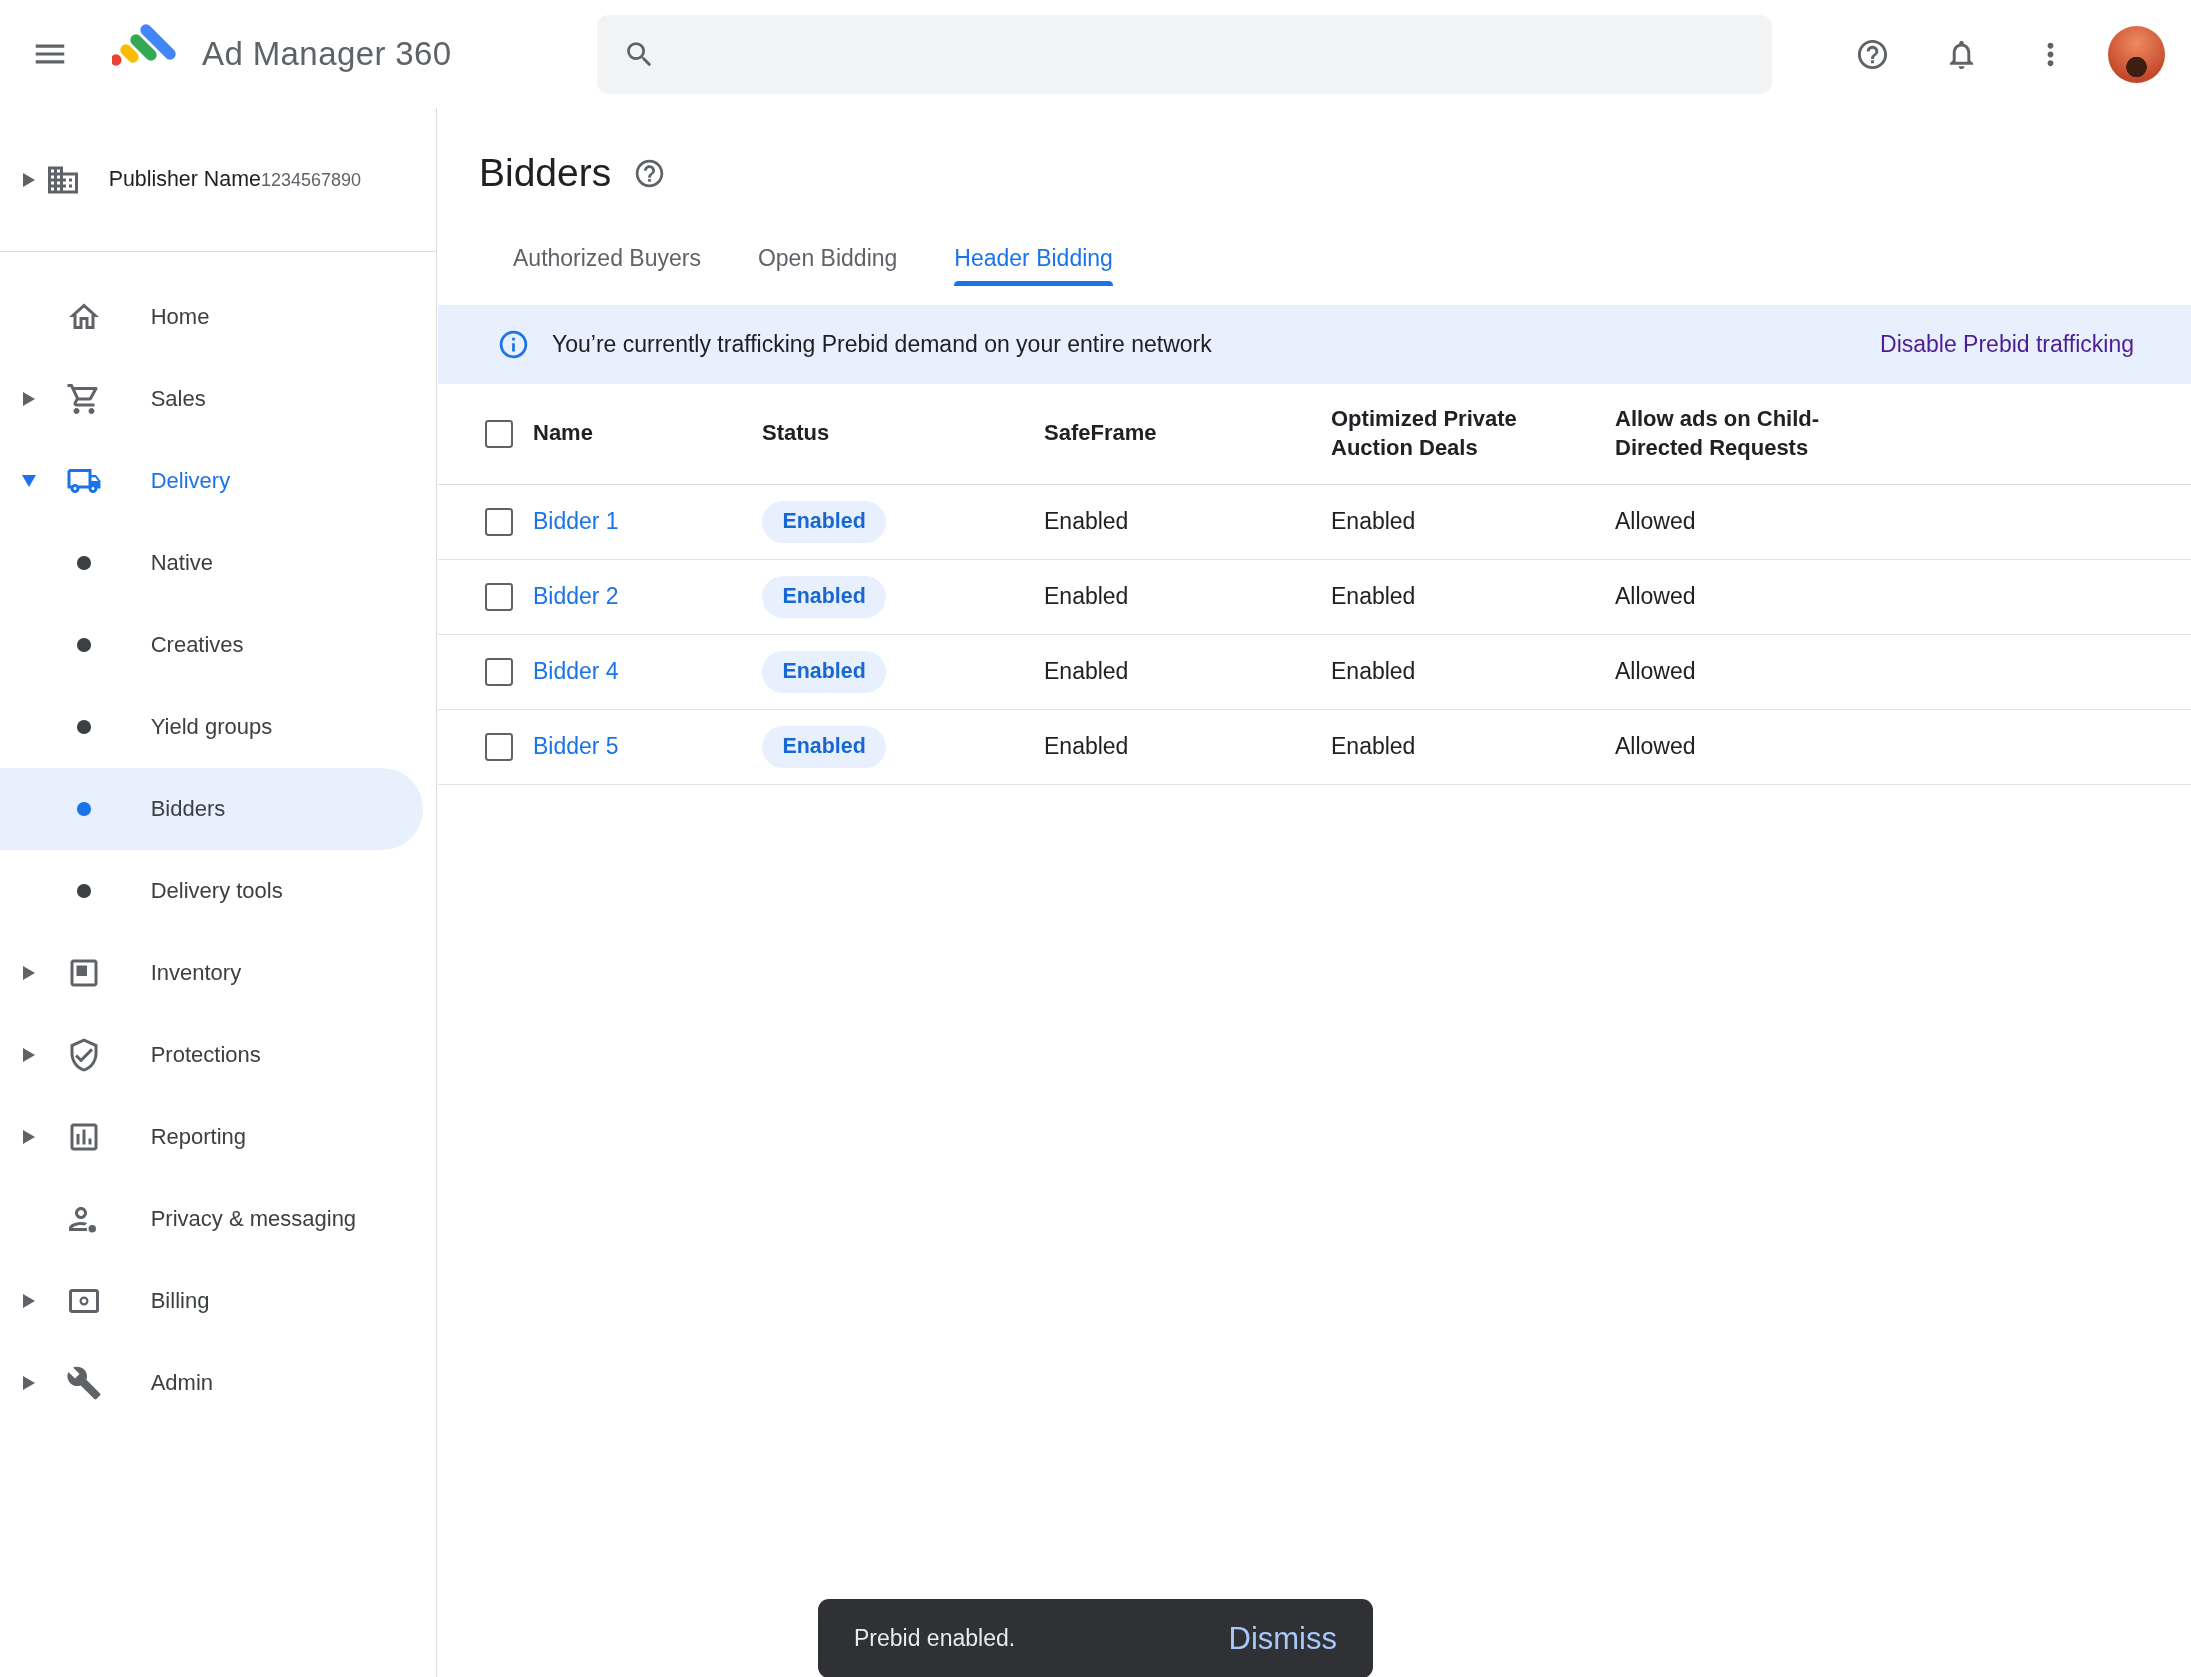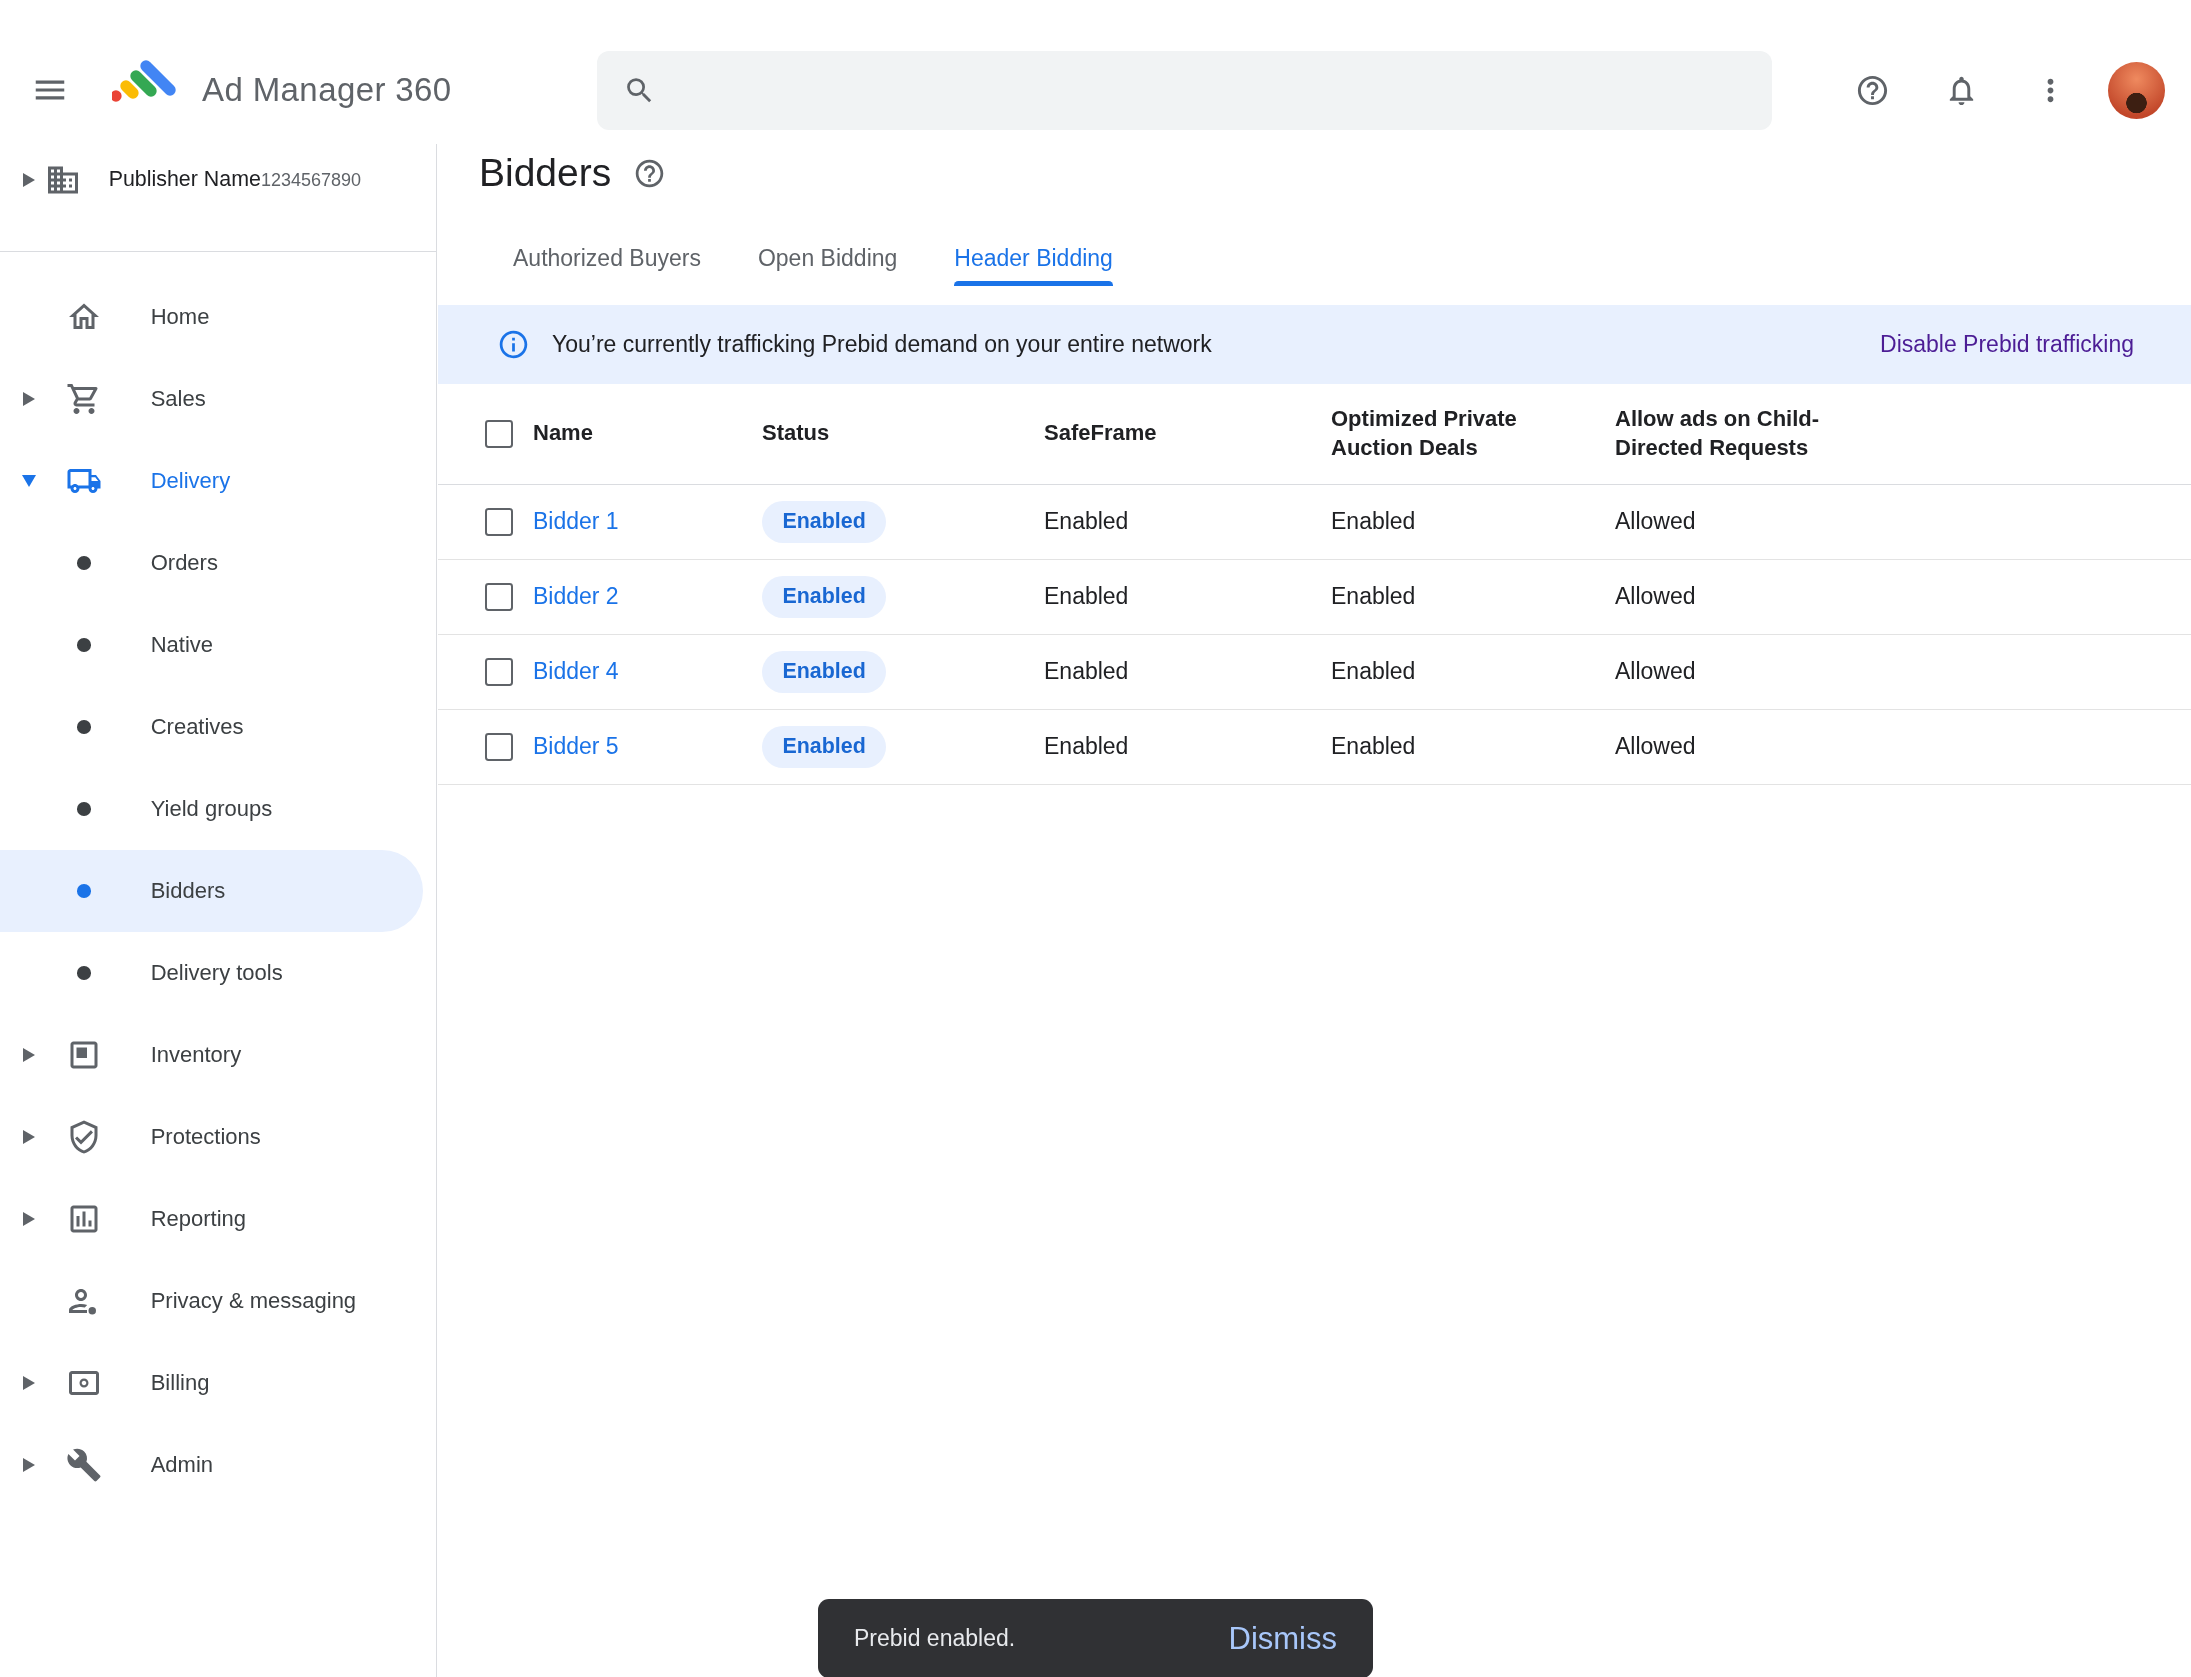--- a/index.html
+++ b/index.html
@@ -1,21 +1,21 @@
 <!DOCTYPE html>
 <html style="font-size:13.7px"><head>
 <meta charset="utf-8">
 <style>
   * { margin:0; padding:0; box-sizing:border-box; }
   html,body { background:#fff; }
   body { font-family:"Liberation Sans", sans-serif; color:#202124; }
   .app { position:relative; width:2192px; height:1678px; overflow:hidden; background:#fff; }
 
   
-  .topbar { position:absolute; top:0; left:0; width:2192px; height:108px; background:#fff; display:flex; align-items:center; z-index:5;margin-top:36px; }
+  .topbar { position:absolute; top:0; left:0; width:2192px; height:108px; background:#fff; display:flex; align-items:center; z-index:5; }
   .icon-btn { background:none; border:none; width:62px; height:62px; display:flex; align-items:center; justify-content:center; cursor:pointer; border-radius:50%; }
   .hamburger-btn { margin-left:19px; }
   .logo { margin-left:31px; width:68px; height:68px; display:flex; align-items:center; justify-content:center; }
   .app-title { margin-left:22px; font-size:33px; color:#5f6368; letter-spacing:0.4px; white-space:nowrap; }
   .searchbar { position:absolute; left:597px; top:14.6px; width:1175px; height:79px; background:#f1f3f4; border-radius:12px; display:flex; align-items:center; padding-left:26px; }
   .searchbar svg { flex:0 0 auto; }
   .searchbar input { flex:1; border:none; outline:none; background:transparent; font-size:24px; margin-left:19px; font-family:"Liberation Sans", sans-serif; color:#202124; height:100%; }
   .topbar-right { position:absolute; right:0; top:0; height:108px; display:flex; align-items:center; gap:27px; padding-right:27px; }
   .avatar { width:57px; height:57px; border-radius:50%; background:
       radial-gradient(circle at 50% 72%, #3d1f12 0 20%, rgba(0,0,0,0) 21%),
@@ -169,27 +169,20 @@
             <span class="tri-down"></span>
           </span>
         <span class="slot-icon">
             <svg class="nav-icon blue" width="36" height="36" viewBox="0 0 24 24">
               <path d="M20 8h-3V4H3c-1.1 0-2 .9-2 2v11h2c0 1.66 1.34 3 3 3s3-1.34 3-3h6c0 1.66 1.34 3 3 3s3-1.34 3-3h2v-5l-3-4zm-.5 1.5l1.96 2.5H17V9.5h2.5zM6 18c-.55 0-1-.45-1-1s.45-1 1-1 1 .45 1 1-.45 1-1 1zm2.22-3c-.55-.61-1.33-1-2.22-1s-1.67.39-2.22 1H3V6h12v9H8.22zM18 18c-.55 0-1-.45-1-1s.45-1 1-1 1 .45 1 1-.45 1-1 1z"></path>
             </svg>
           </span>
         <span class="label">Delivery</span>
       </div>
 
-      <div class="nav-item">
-        <span class="slot-arrow"></span>
-        <span class="slot-icon">
-            <span class="bullet"></span>
-          </span>
-        <span class="label">Orders</span>
-      </div>
 
 
       <div class="nav-item">
         <span class="slot-arrow"></span>
         <span class="slot-icon">
             <span class="bullet"></span>
           </span>
         <span class="label">Native</span>
       </div>
 

